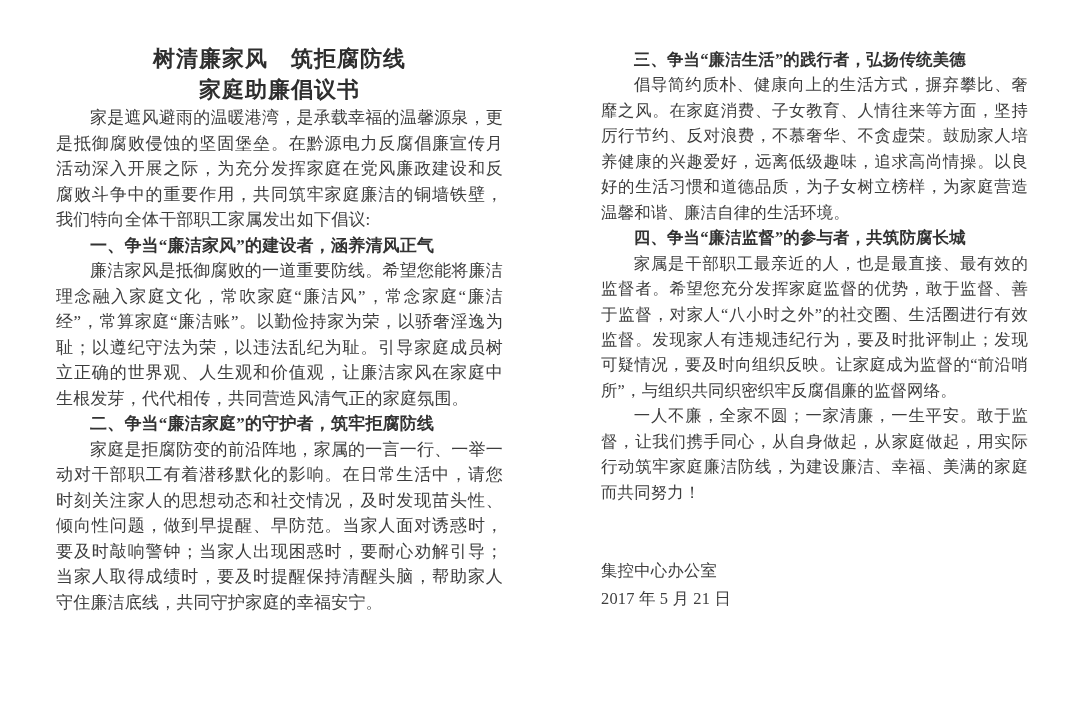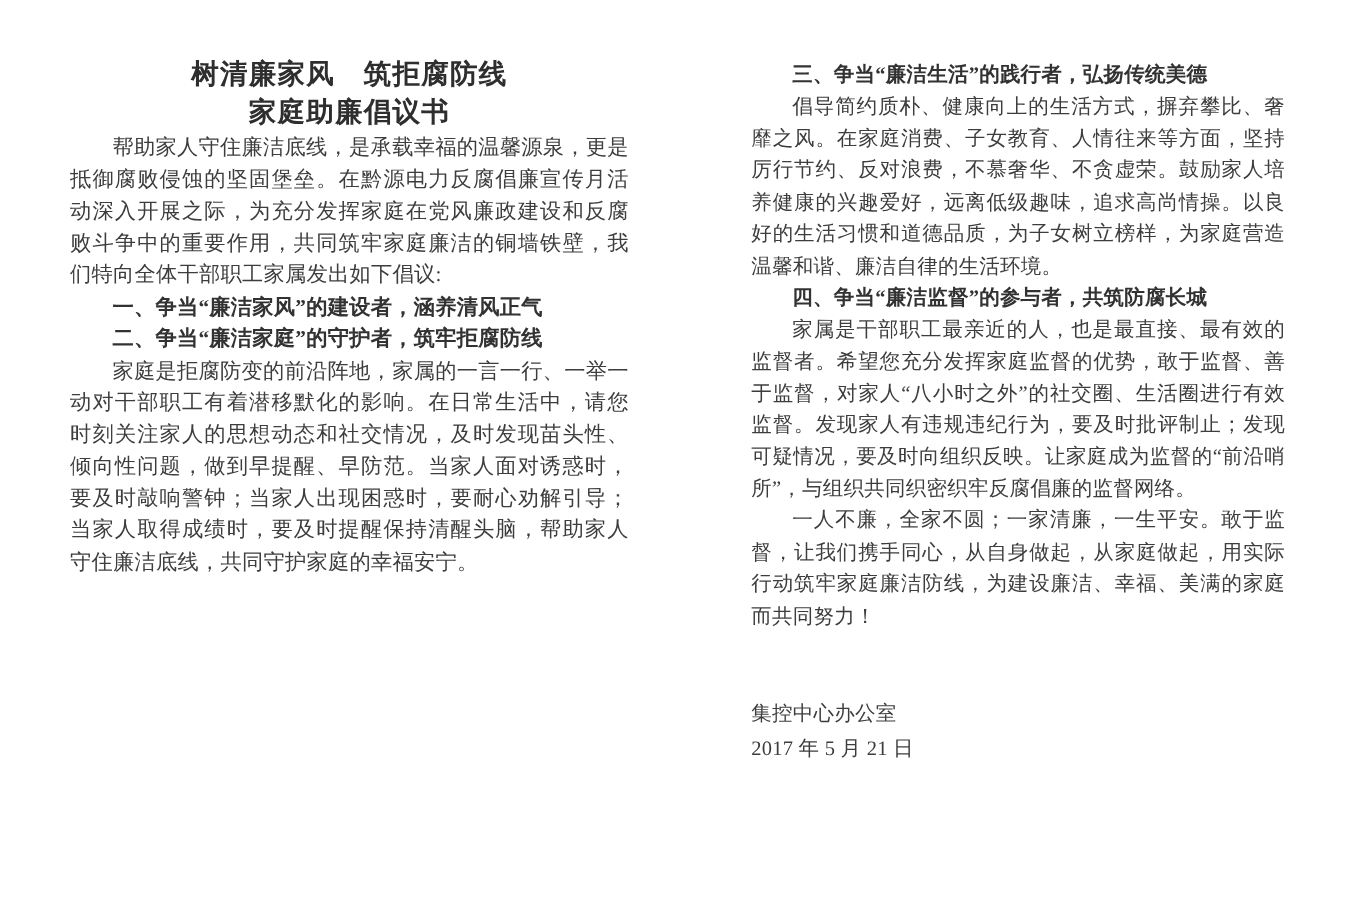--- a/index.html
+++ b/index.html
@@ -67,22 +67,23 @@
   }
 </style>
 </head>
 <body>
 
 <div class="page">
 
   <div class="col col-left">
     <div class="doc-title">树清廉家风　筑拒腐防线</div>
     <div class="doc-title">家庭助廉倡议书</div>
-    <p class="para">帮助家人守住廉洁底线，是承载幸福的温馨源泉，更是抵御腐败侵蚀的坚固堡垒。在黔源电力反腐倡廉宣传月活动深入开展之际，为充分发挥家庭在党风廉政建设和反腐败斗争中的重要作用，共同筑牢家庭廉洁的铜墙铁壁，我们特向全体干部职工家属发出如下倡议:</p>
+    <p class="para">家是遮风避雨的温暖港湾，是承载幸福的温馨源泉，更是抵御腐败侵蚀的坚固堡垒。在黔源电力反腐倡廉宣传月活动深入开展之际，为充分发挥家庭在党风廉政建设和反腐败斗争中的重要作用，共同筑牢家庭廉洁的铜墙铁壁，我们特向全体干部职工家属发出如下倡议:</p>
     <p class="heading">一、争当“廉洁家风”的建设者，涵养清风正气</p>
+    <p class="para">廉洁家风是抵御腐败的一道重要防线。希望您能将廉洁理念融入家庭文化，常吹家庭“廉洁风”，常念家庭“廉洁经”，常算家庭“廉洁账”。以勤俭持家为荣，以骄奢淫逸为耻；以遵纪守法为荣，以违法乱纪为耻。引导家庭成员树立正确的世界观、人生观和价值观，让廉洁家风在家庭中生根发芽，代代相传，共同营造风清气正的家庭氛围。</p>
     <p class="heading">二、争当“廉洁家庭”的守护者，筑牢拒腐防线</p>
     <p class="para">家庭是拒腐防变的前沿阵地，家属的一言一行、一举一动对干部职工有着潜移默化的影响。在日常生活中，请您时刻关注家人的思想动态和社交情况，及时发现苗头性、倾向性问题，做到早提醒、早防范。当家人面对诱惑时，要及时敲响警钟；当家人出现困惑时，要耐心劝解引导；当家人取得成绩时，要及时提醒保持清醒头脑，帮助家人守住廉洁底线，共同守护家庭的幸福安宁。</p>
   </div>
 
   <div class="col col-right">
     <p class="heading">三、争当“廉洁生活”的践行者，弘扬传统美德</p>
     <p class="para">倡导简约质朴、健康向上的生活方式，摒弃攀比、奢靡之风。在家庭消费、子女教育、人情往来等方面，坚持厉行节约、反对浪费，不慕奢华、不贪虚荣。鼓励家人培养健康的兴趣爱好，远离低级趣味，追求高尚情操。以良好的生活习惯和道德品质，为子女树立榜样，为家庭营造温馨和谐、廉洁自律的生活环境。</p>
     <p class="heading">四、争当“廉洁监督”的参与者，共筑防腐长城</p>
     <p class="para">家属是干部职工最亲近的人，也是最直接、最有效的监督者。希望您充分发挥家庭监督的优势，敢于监督、善于监督，对家人“八小时之外”的社交圈、生活圈进行有效监督。发现家人有违规违纪行为，要及时批评制止；发现可疑情况，要及时向组织反映。让家庭成为监督的“前沿哨所”，与组织共同织密织牢反腐倡廉的监督网络。</p>
     <p class="para">一人不廉，全家不圆；一家清廉，一生平安。敢于监督，让我们携手同心，从自身做起，从家庭做起，用实际行动筑牢家庭廉洁防线，为建设廉洁、幸福、美满的家庭而共同努力！</p>

